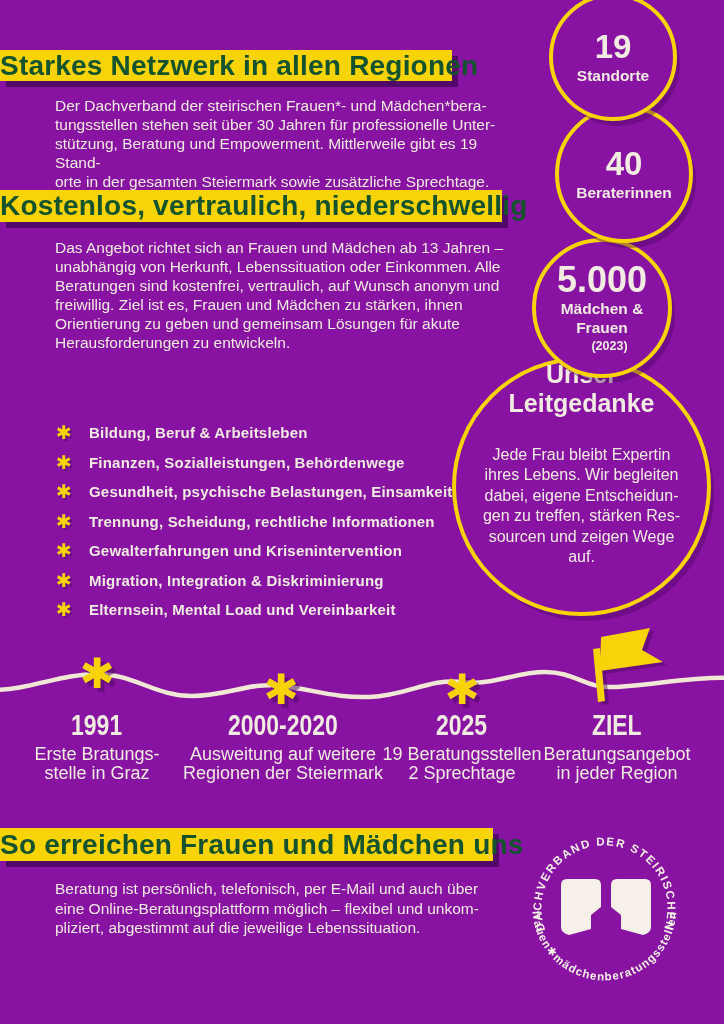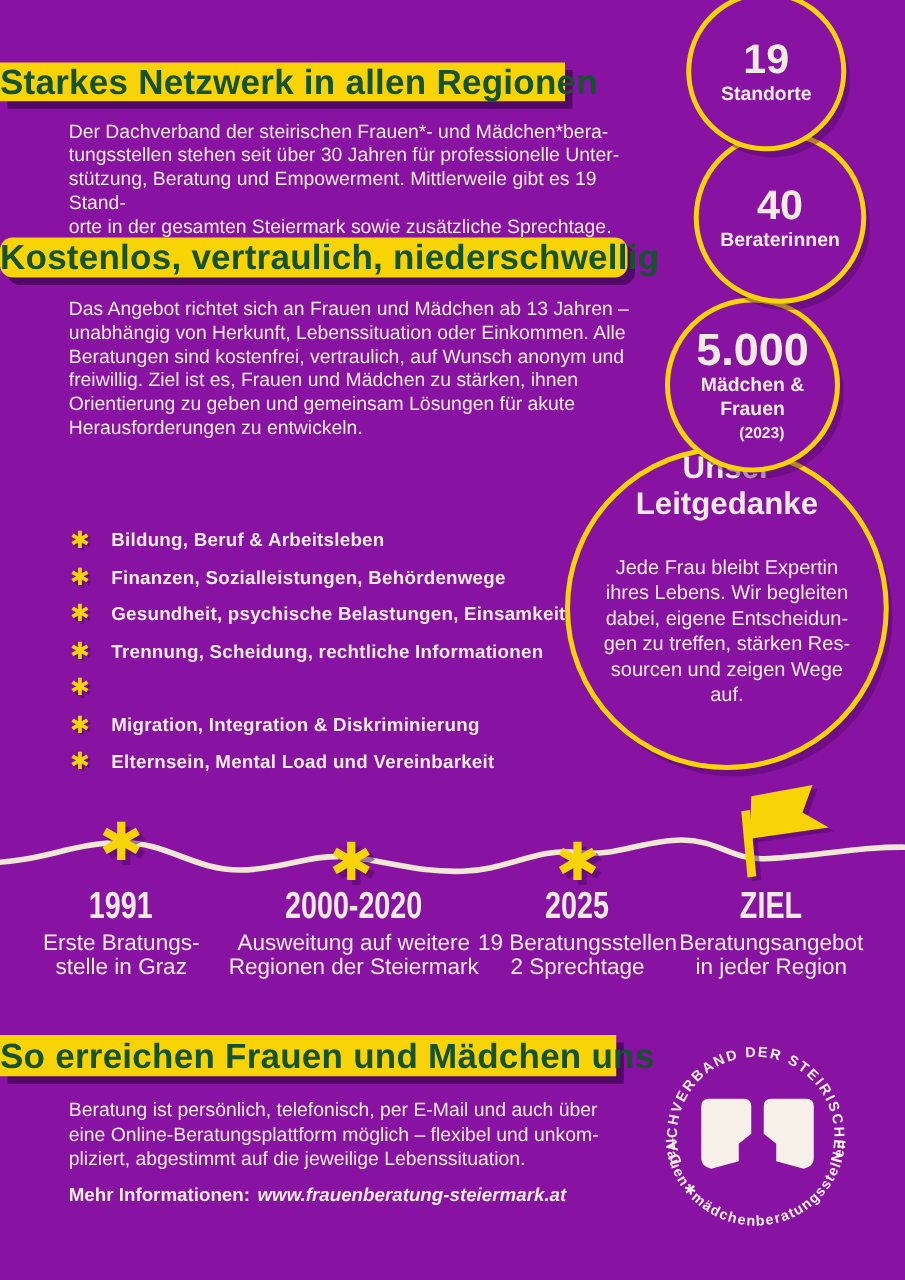--- a/index.html
+++ b/index.html
@@ -25,21 +25,21 @@
     background:var(--yellow);
     color:#14532d;
     font-weight:bold;
     font-size:28px;
     letter-spacing:.2px;
     display:flex;align-items:center;justify-content:flex-start;
     box-shadow:6px 6px 0 rgba(72,7,94,.85);
     white-space:nowrap;
   }
   .banner-1{top:50px;width:452px;height:31px;}
-  .banner-2{top:190px;width:502px;height:32px;border-radius:10px;}
+  .banner-2{top:190px;width:502px;height:32px;}
   .banner-3{top:365px;width:377px;height:32px;}
   .banner-4{top:828px;width:493px;height:33px;}
   
   .para{
     position:absolute;left:55px;
     color:var(--cream);
     font-size:15.5px;line-height:19px;
     white-space:pre-line;
   }
   .para-1{top:96px;width:470px;}
@@ -142,20 +142,21 @@
     <div class="topic-row">
       <span class="topic-ast">✱</span>
       <span class="topic-label">Gesundheit, psychische Belastungen, Einsamkeit</span>
     </div>
     <div class="topic-row">
       <span class="topic-ast">✱</span>
       <span class="topic-label">Trennung, Scheidung, rechtliche Informationen</span>
     </div>
     <div class="topic-row">
       <span class="topic-ast">✱</span>
+      <span class="topic-label">Gewalterfahrungen und Krisenintervention</span>
     </div>
     <div class="topic-row">
       <span class="topic-ast">✱</span>
       <span class="topic-label">Migration, Integration &amp; Diskriminierung</span>
     </div>
     <div class="topic-row">
       <span class="topic-ast">✱</span>
       <span class="topic-label">Elternsein, Mental Load und Vereinbarkeit</span>
     </div>
   </div>
@@ -218,23 +219,20 @@
     <div class="tl-desc">Beratungsangebot
 in jeder Region</div>
   </div>
 
   <div class="banner banner-4">
     <span>So erreichen Frauen und Mädchen uns</span>
   </div>
   <div class="para para-4">Beratung ist persönlich, telefonisch, per E-Mail und auch über
 eine Online-Beratungsplattform möglich – flexibel und unkom-
 pliziert, abgestimmt auf die jeweilige Lebenssituation.</div>
-  <div class="info-line">
-    <span>Mehr Informationen:</span><span class="url">www.frauenberatung-steiermark.at</span>
-  </div>
 
   <svg class="logo-svg" viewBox="0 0 155 155" xmlns="http://www.w3.org/2000/svg">
     <defs>
       <path id="arcTopPath" d="M 18.3 99 A 63 63 0 1 1 136.7 99" fill="none"></path>
       <path id="arcBottomPath" d="M 9.8 52.9 A 72 72 0 1 0 145.2 52.9" fill="none"></path>
     </defs>
     <text class="logo-arc arc-top" text-anchor="middle">
       <textPath href="#arcTopPath" startOffset="50%">DACHVERBAND DER STEIRISCHEN</textPath>
     </text>
     <text class="logo-arc arc-bottom" text-anchor="middle">

